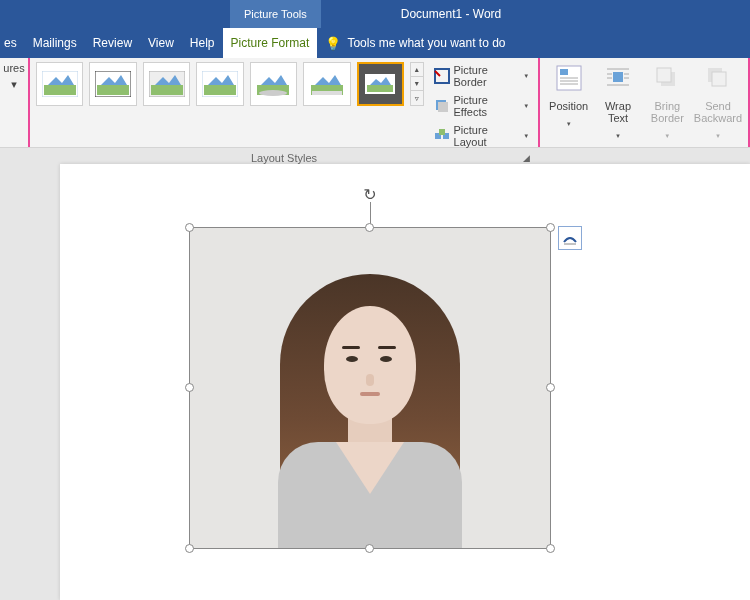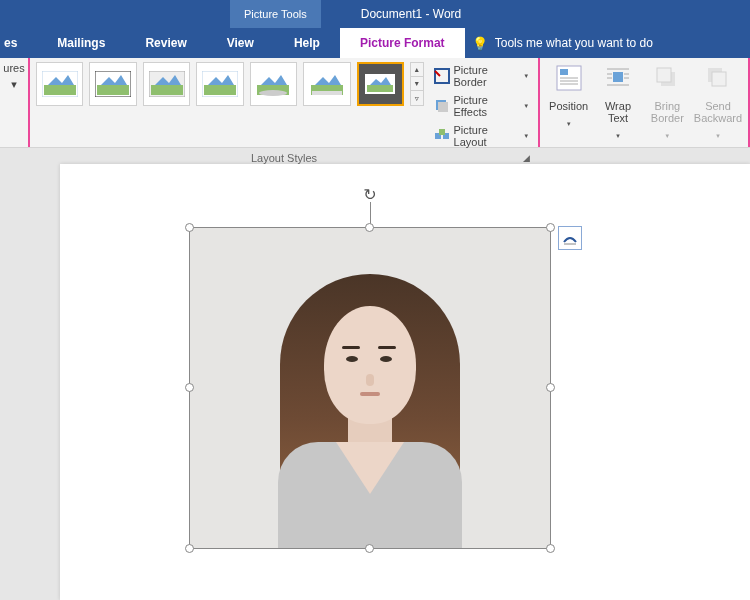--- a/index.html
+++ b/index.html
@@ -1,25 +1,25 @@
 <!DOCTYPE html>
 <html><head>
 <meta charset="utf-8">
 <style>
 * { box-sizing: border-box; margin: 0; padding: 0; font-family: "Segoe UI", sans-serif; }
 body { width: 750px; height: 600px; background: #e6e6e6; overflow: hidden; }
 
 .titlebar { height: 28px; background: #2b579a; display: flex; align-items: center; }
 .contextual-tab { margin-left: 230px; height: 100%; display: flex; align-items: center; padding: 0 14px; background: #4a78b5; color: #fff; font-size: 11px; text-align: center; }
-.doc-title { margin-left: 40px; color: #fff; font-size: 12px; }
+.doc-title { margin-left: 80px; color: #fff; font-size: 12px; }
 
 .tabbar { height: 30px; background: #2b579a; display: flex; align-items: stretch; color: #fff; font-size: 12px; }
-.tab { display: flex; align-items: center; padding: 0 20px; cursor: pointer; font-weight: bold; }
+.tab { display: flex; align-items: center; padding: 0 8px; cursor: pointer; }
 .tab.partial { padding-left: 4px; }
-.tab.active { background: #fff; color: #a21caf; }
+.tab.active { background: #fff; color: #4d7c0f; }
 .tell-me { display: flex; align-items: center; padding: 0 8px; gap: 6px; font-size: 12px; color: #fff; }
 .tell-me .bulb { font-size: 13px; }
 
 .ribbon { height: 90px; background: #f3f3f3; border-bottom: 1px solid #d4d4d4; display: flex; font-size: 11px; color: #444; }
 .group { border-right: 2px solid #ec4899; display: flex; flex-direction: column; padding: 4px 6px 2px; }
 .group-body { flex: 1; display: flex; align-items: flex-start; gap: 4px; }
 .group-label { text-align: center; font-size: 11px; color: #666; padding-top: 2px; position: relative; }
 .launcher { position: absolute; right: 2px; bottom: 1px; font-size: 9px; color: #666; cursor: pointer; }
 
 .big-btn { display: flex; flex-direction: column; align-items: center; width: 48px; padding: 2px; gap: 8px; cursor: pointer; }

